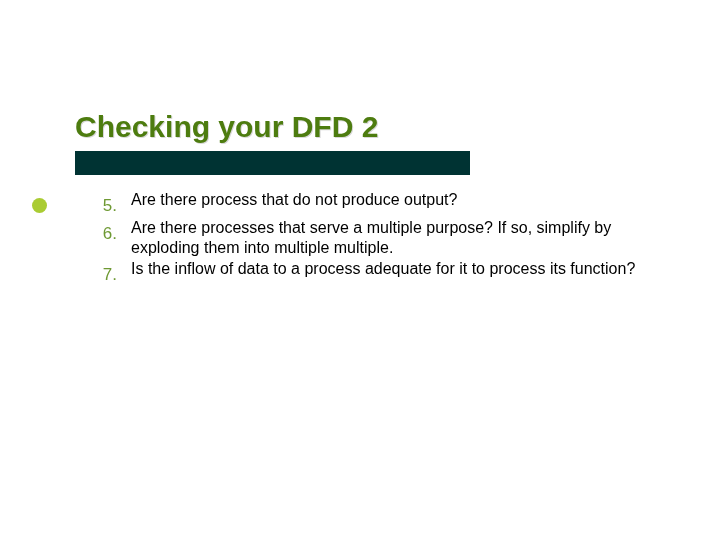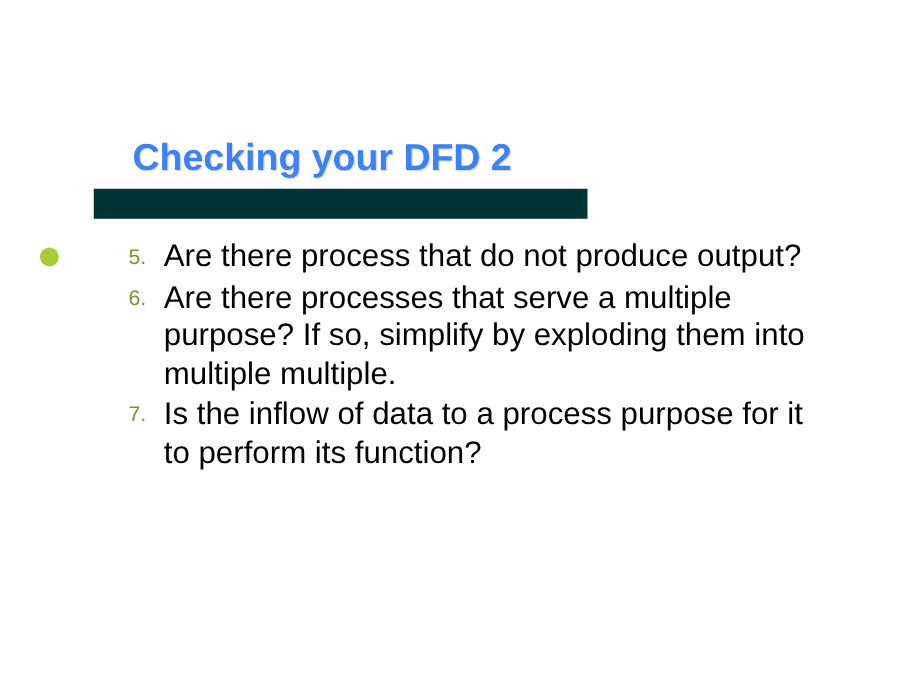--- a/index.html
+++ b/index.html
@@ -19,24 +19,23 @@
   }
   .title-wrap {
     position: absolute;
     left: 75px;
     top: 110px;
     width: 570px;
   }
   .title {
     font-size: 30px;
     font-weight: bold;
-    color: #3b82f6;
+    color: #4d7c0f;
     line-height: 1.1;
     text-shadow: 1px 1px 0 #d8d8d8;
-    margin-left: 31px;
   }
   .title-underline {
     height: 24px;
     background: #003333;
     margin-top: 8px;
     width: 395px;
   }
   .list {
     position: absolute;
     left: 75px;
@@ -53,21 +52,21 @@
     flex: 0 0 56px;
     text-align: right;
     font-size: 17px;
     color: #6e9933;
     padding-top: 6px;
     padding-right: 14px;
     box-sizing: border-box;
   }
   .text {
     flex: 1;
-    font-size: 25px;
+    font-size: 16px;
     color: #000000;
     line-height: 1.22;
   }
   .bullet-dot {
     position: absolute;
     left: 32px;
     width: 15px;
     height: 15px;
     border-radius: 50%;
     background: #aacc33;
@@ -89,17 +88,17 @@
     <div class="item">
       <div class="num">5.</div>
       <div class="text">Are there process that do not produce output?</div>
     </div>
     <div class="item">
       <div class="num">6.</div>
       <div class="text">Are there processes that serve a multiple purpose? If so, simplify by exploding them into multiple multiple.</div>
     </div>
     <div class="item">
       <div class="num">7.</div>
-      <div class="text">Is the inflow of data to a process purpose for it to perform its function?</div>
+      <div class="text">Is the inflow of data to a process adequate for it to process its function?</div>
     </div>
   </div>
 
 </div>
 
 </body></html>

